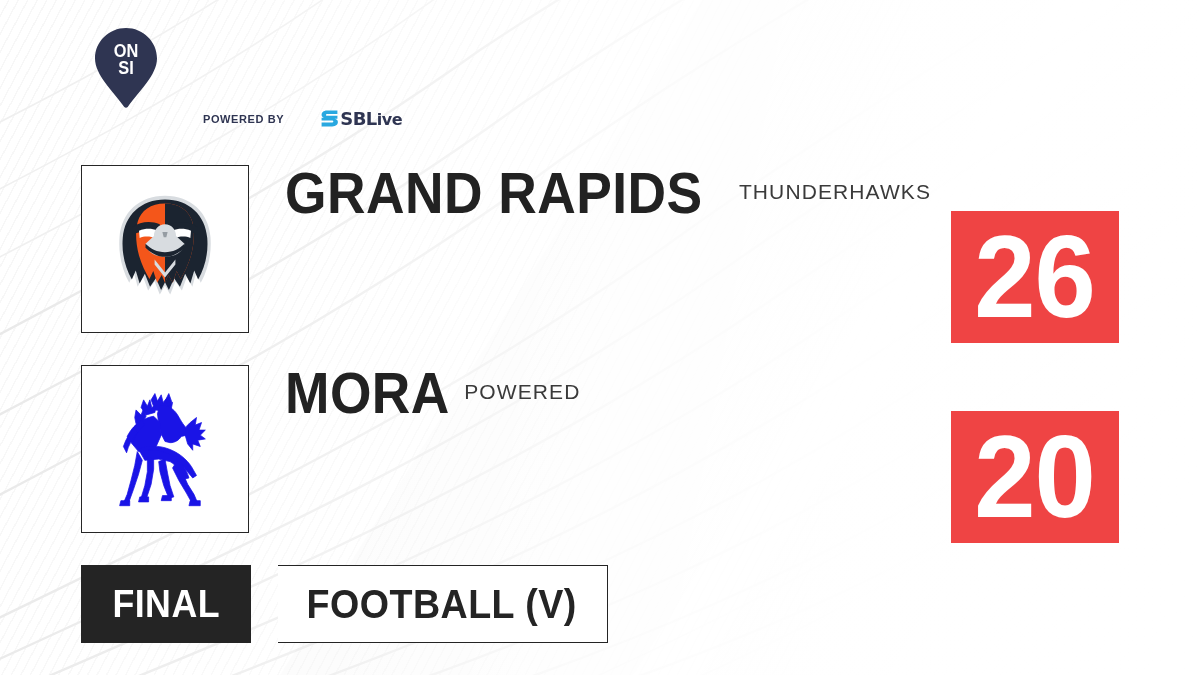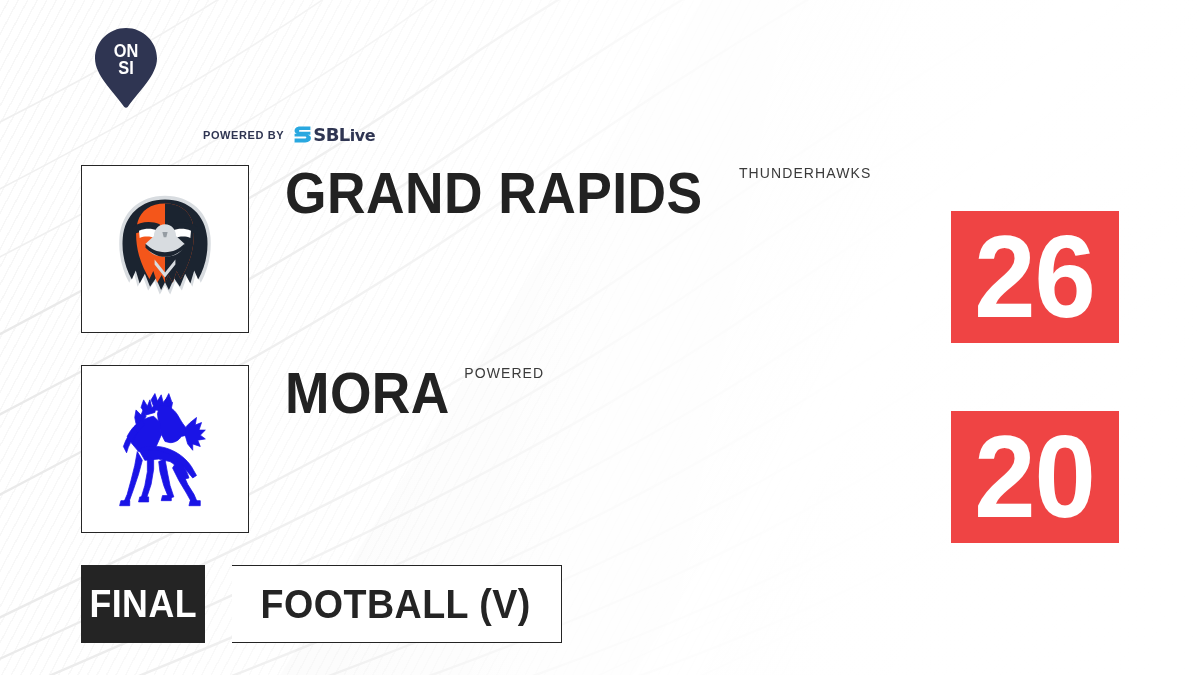--- a/index.html
+++ b/index.html
@@ -115,22 +115,23 @@
     font-size: 19px;
     line-height: 17px;
     letter-spacing: 0px;
     transform: scaleX(0.86);
   }
   .onsi-text span { display: block; }
 
   .powered-row {
     display: flex;
     align-items: center;
-    margin-top: 24px;
+    margin-top: 8px;
     margin-left: 122px;
+    gap: 27px;
   }
   .powered-label {
     font-family: "Liberation Sans", sans-serif;
     font-weight: 700;
     font-size: 11px;
     letter-spacing: 0.6px;
     color: #2f3552;
   }
   .sblive-mark {
     display: flex;
@@ -194,24 +195,24 @@
     line-height: 56px;
     letter-spacing: 0.5px;
     color: #222222;
     transform: scaleX(0.92);
     transform-origin: left center;
     white-space: nowrap;
   }
   .team-mascot {
     font-family: "Liberation Sans", sans-serif;
     font-weight: 400;
-    font-size: 14px;
+    font-size: 21px;
     letter-spacing: 1.1px;
     color: #3a3a3a;
-    margin-top: 0;
+    margin-top: 15px;
     white-space: nowrap;
   }
 
   
   .score-box {
     position: absolute;
     left: 951px;
     width: 168px;
     height: 132px;
     background: #ef4444;
@@ -236,21 +237,21 @@
   .status-bar {
     position: absolute;
     left: 81px;
     top: 565px;
     height: 78px;
     display: flex;
     align-items: stretch;
   }
   .status-final {
     background: #242424;
-    width: 124px;
+    width: 170px;
     display: flex;
     align-items: center;
     justify-content: center;
   }
   .status-final-label {
     font-family: "Liberation Sans Narrow", "Liberation Sans", sans-serif;
     font-weight: 700;
     font-size: 38px;
     color: #ffffff;
     letter-spacing: 0.5px;

